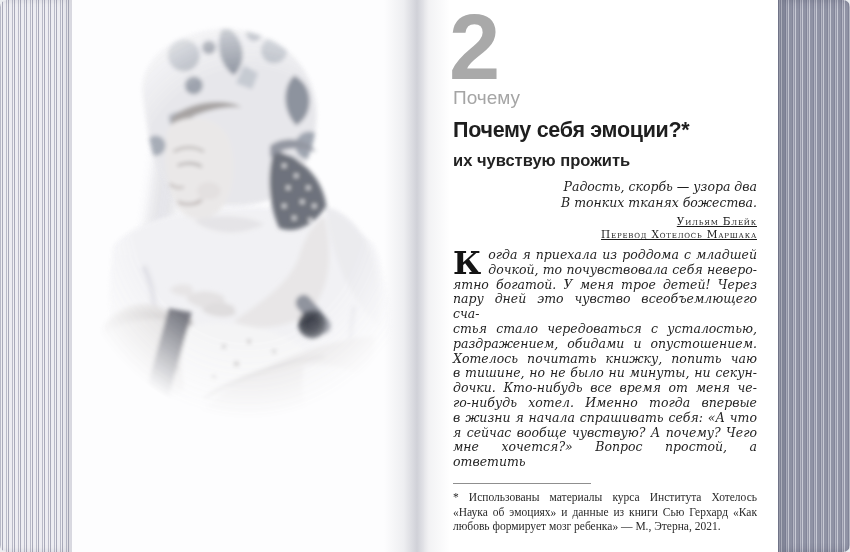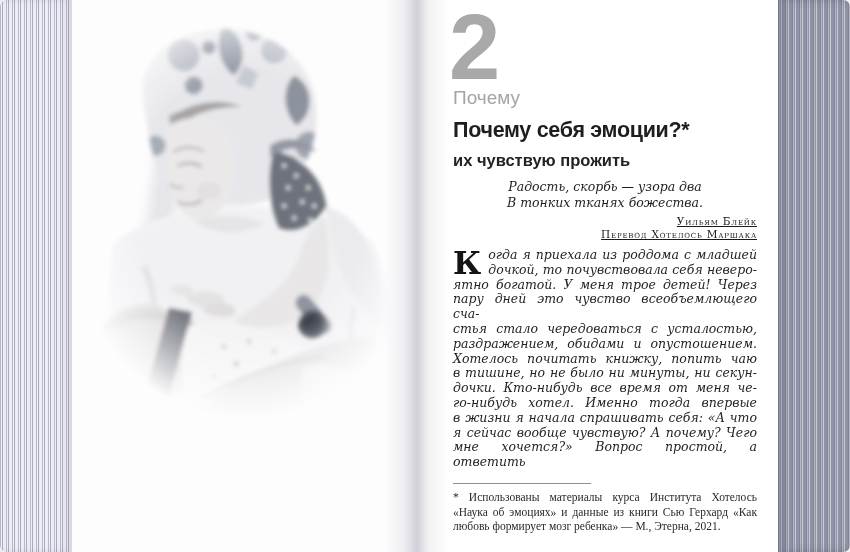--- a/index.html
+++ b/index.html
@@ -29,21 +29,21 @@
   .rp-inner{position:relative;padding:12px 21px 0 29px;height:100%;}
   .chapter-number{font-weight:700;font-size:92px;line-height:70px;letter-spacing:-2px;
     color:#a9a9a9;margin-left:-4px;}
   .chapter-word{font-size:19px;line-height:19px;color:#a5a5a5;margin-top:6px;}
   .chapter-title{margin-top:11px;font-weight:700;font-size:21.5px;line-height:24px;
     letter-spacing:-0.3px;color:#1e1e1e;}
   .chapter-subtitle{margin-top:8px;font-weight:700;font-size:16.5px;color:#222;}
   .subline{line-height:20px;text-align:left;}
   .epigraph{margin-top:9px;font-family:"DejaVu Serif",serif;font-style:italic;
     font-size:12.5px;color:#1f1f1f;}
-  .epiline{line-height:15.5px;text-align:center;}
+  .epiline{line-height:15.5px;text-align:right;}
   .attribution{margin-top:5px;font-family:"DejaVu Serif",serif;font-variant:small-caps;
     letter-spacing:.8px;font-size:10.5px;color:#191919;text-decoration:underline;}
   .attrline{line-height:13px;text-align:right;}
   .body-para{margin-top:7px;font-family:"DejaVu Serif",serif;font-style:italic;
     font-size:12.5px;color:#242424;}
   .bline{line-height:14.8px;text-align:justify;text-align-last:justify;}
   .dropcap{float:left;font-style:normal;font-weight:700;font-size:31px;line-height:26px;
     padding:2px 7px 0 0;color:#141414;}
   .fn-rule{width:138px;border-top:1px solid #8f8f8f;margin:13px 0 6px 0;height:0;}
   .footnote{font-family:"Liberation Serif",serif;font-size:11.5px;color:#2a2a2a;}

